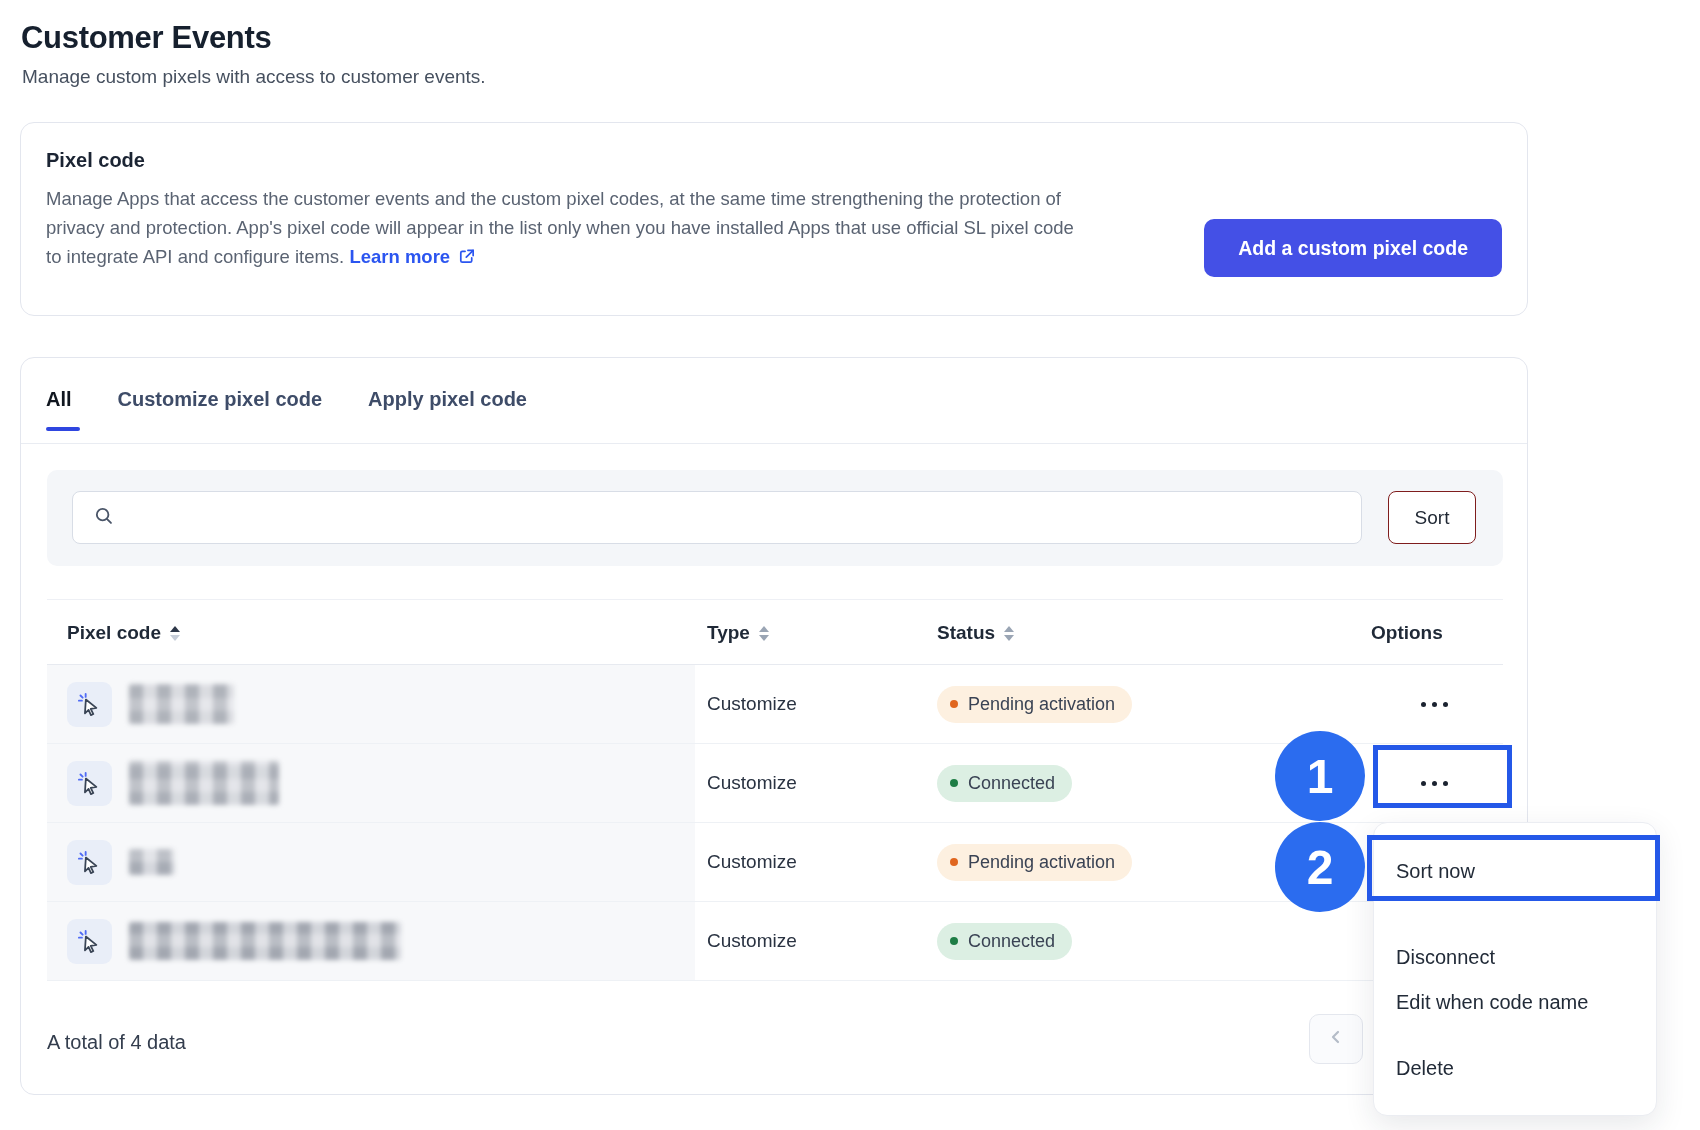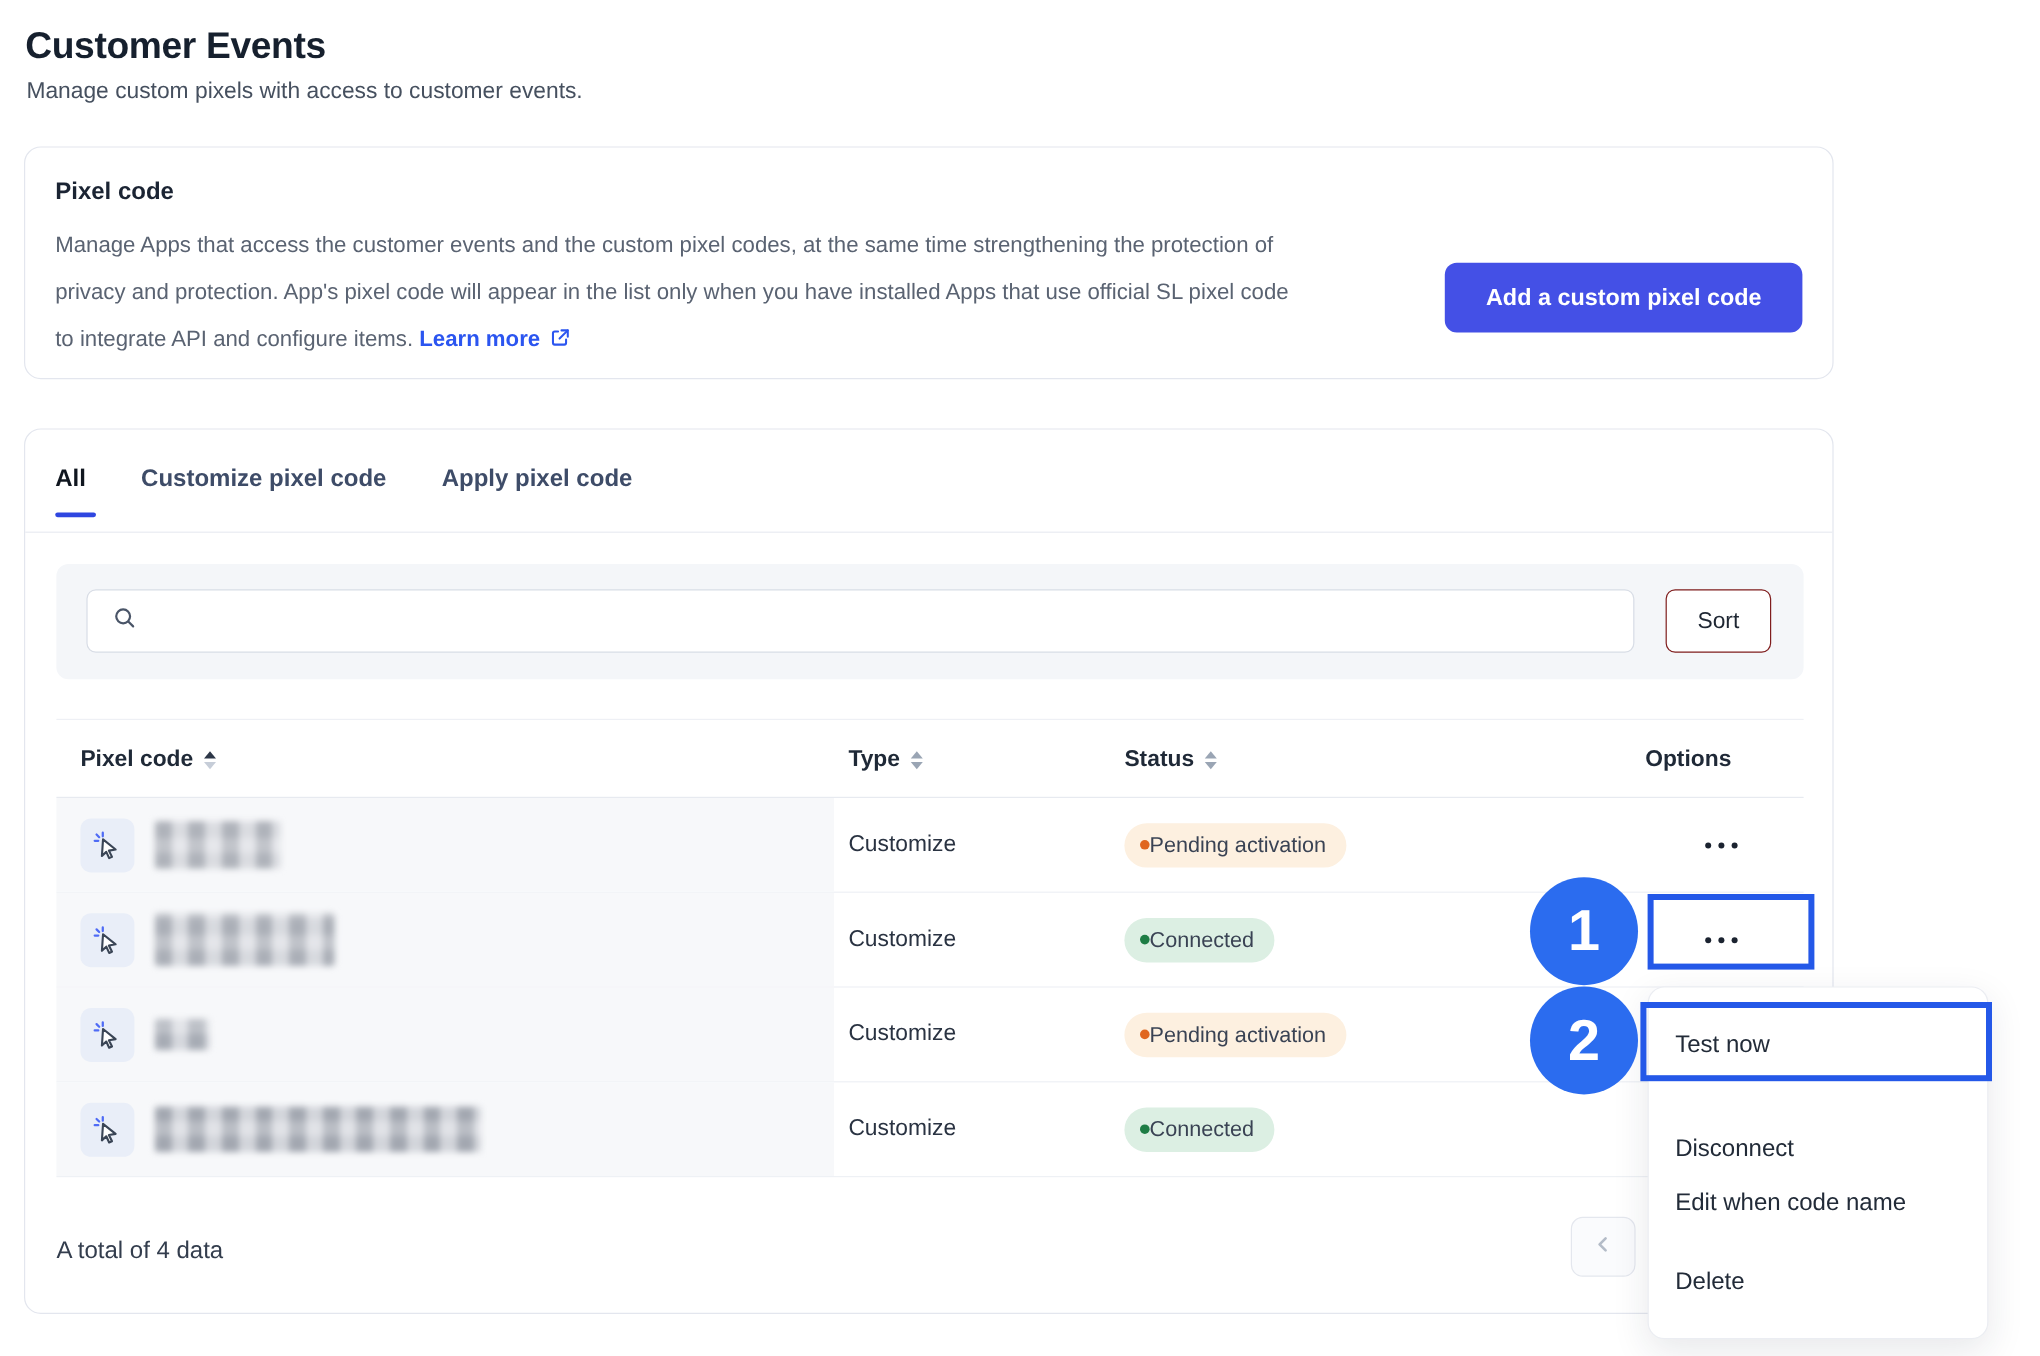--- a/index.html
+++ b/index.html
@@ -10,21 +10,21 @@
   
   .page-title { left:21px; top:20px; font-size:31px; font-weight:700; color:#16202e; letter-spacing:-0.3px; }
   .page-subtitle { left:22px; top:66px; font-size:19px; color:#46505f; }
 
   
   .card { position:absolute; background:#fff; border:1px solid #e3e6ee; border-radius:14px; }
   .card-pixel { left:20px; top:122px; width:1508px; height:194px; }
   .card-table { left:20px; top:357px; width:1508px; height:738px; }
 
   .pc-title { left:25px; top:26px; font-size:20px; font-weight:700; color:#1b2433; }
-  .pc-desc  { left:25px; top:61px; width:1042px; font-size:18.5px; line-height:39px; color:#5a6372; }
+  .pc-desc  { left:25px; top:61px; width:1042px; font-size:18.5px; line-height:29px; color:#5a6372; }
   .learn-more { color:#2b55f0; font-weight:600; text-decoration:none; white-space:nowrap; }
   .ext-icon svg { vertical-align:-3px; margin-left:7px; }
   .add-btn { right:25px; top:96px; height:58px; padding:0 34px; background:#4450e6; color:#fff;
     font-size:19.5px; font-weight:700; border:none; border-radius:10px; cursor:pointer;
     font-family:"Liberation Sans", sans-serif; }
 
   
   .tabs { left:25px; top:30px; display:flex; gap:46px; }
   .tab { font-size:20px; font-weight:600; color:#3e4c68; padding-bottom:20px; cursor:pointer; position:relative; }
   .tab.active { color:#10161f; font-weight:700; }
@@ -62,21 +62,21 @@
       repeating-linear-gradient(90deg, rgba(110,116,128,.28) 0 14px, rgba(233,234,238,.55) 14px 28px),
       repeating-linear-gradient(0deg, rgba(150,156,168,.22) 0 13px, rgba(238,239,243,.5) 13px 26px); }
   .bn-1 { width:105px; height:40px; background-color:#d6d8dc; }
   .bn-2 { width:150px; height:44px; background-color:#cfd2d7; }
   .bn-3 { width:46px;  height:26px; background-color:#c8ccd2; }
   .bn-4 { width:272px; height:38px; background-color:#c0c4cb; }
   .cell-type, .cell-status, .cell-options { position:absolute; top:0; height:100%; display:flex; align-items:center; }
   .cell-type { left:660px; font-size:19px; color:#2a3342; }
   .cell-status { left:890px; }
   .cell-options { left:1324px; }
-  .badge { display:inline-flex; align-items:center; padding:8px 17px 8px 13px;
+  .badge { display:inline-flex; align-items:center; gap:10px; padding:8px 17px 8px 13px;
     border-radius:999px; font-size:18px; color:#3a4354; }
   .badge .dot { width:8px; height:8px; border-radius:50%; flex:none; }
   .badge.pending { background:#fdf0e0; } .badge.pending .dot { background:#e0661f; }
   .badge.connected { background:#dcefe3; } .badge.connected .dot { background:#1e7d45; }
   .dots { display:flex; gap:6px; margin-left:50px; cursor:pointer; }
   .dots i { width:5px; height:5px; border-radius:50%; background:#1b2330; }
 
   
   .footer-total { left:26px; top:673px; font-size:20px; color:#333d4d; }
   .page-btn { left:1288px; top:656px; width:54px; height:50px; border-radius:10px;
@@ -269,21 +269,21 @@
 
   <div class="abs footer-total">A total of 4 data</div>
   <div class="abs page-btn">
     <span><svg width="20" height="20" viewBox="0 0 20 20" fill="none" stroke="#b4bcc8" stroke-width="2.2" stroke-linecap="round" stroke-linejoin="round">
           <polyline points="12,5 7,10 12,15"></polyline>
         </svg></span>
   </div>
 </div>
 
 <div class="abs menu">
-  <div class="menu-item mi-0">Test now</div>
+  <div class="menu-item mi-0">Sort now</div>
   <div class="menu-item mi-1">Disconnect</div>
   <div class="menu-item mi-2">Edit when code name</div>
   <div class="menu-item mi-3">Delete</div>
 </div>
 
 <div class="hl-box hl-box-1"></div>
 <div class="hl-box hl-box-2"></div>
 <div class="ann-circle ann-1">1</div>
 <div class="ann-circle ann-2">2</div>
 

